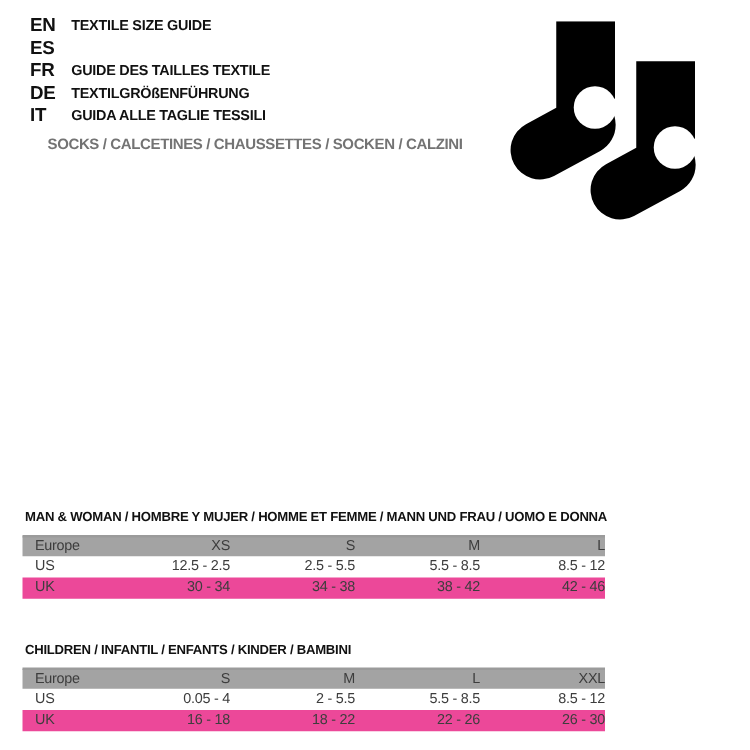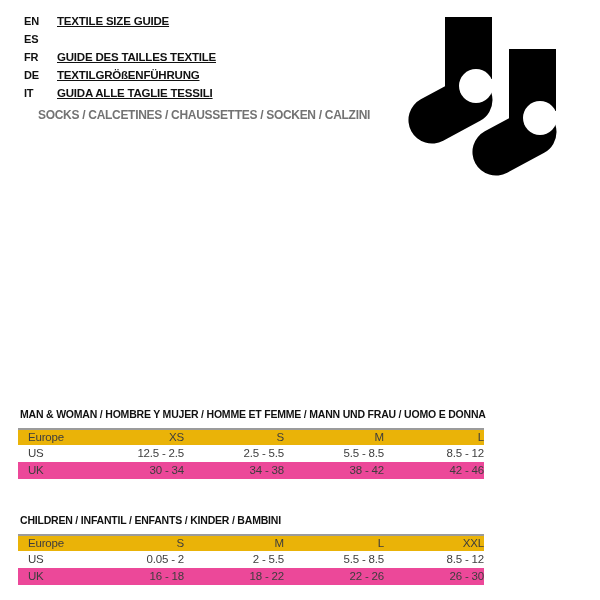--- a/index.html
+++ b/index.html
@@ -8,27 +8,26 @@
     font-family:"Liberation Sans", sans-serif;
     position:relative;overflow:hidden;
     -webkit-font-smoothing:antialiased;
   }
   .page{position:absolute;inset:0;background:#ffffff;}
 
   
   .lang-list{position:absolute;left:24px;top:12px;}
   .lang-row{display:flex;height:18px;line-height:18px;}
   .lang-code{
-    width:33px;flex:0 0 33px;font-size:11px;font-weight:bold;
+    width:33px;flex:0 0 33px;font-size:15px;font-weight:bold;
     color:#111;letter-spacing:-0.2px;
   }
   .lang-label{
     font-size:11.5px;font-weight:bold;color:#111;letter-spacing:-0.2px;
     white-space:nowrap;
-    text-decoration:underline;
   }
 
   
   .category-title{
     position:absolute;left:38px;top:108px;
     font-size:12px;font-weight:bold;color:#737373;letter-spacing:-0.3px;
     white-space:nowrap;
   }
 
   
@@ -50,21 +49,21 @@
   }
   .table-1{top:428px;}
   .table-2{top:534px;}
   table.size-table col.c-region{width:66px;}
   table.size-table col.c-size{width:100px;}
   table.size-table th, table.size-table td{
     padding:0;height:17px;line-height:17px;text-align:right;
     font-weight:normal;white-space:nowrap;
   }
   table.size-table thead tr{
-    background:#eab308;border-top:2px solid #9b9b9b;
+    background:#a3a3a3;border-top:2px solid #9b9b9b;
   }
   table.size-table thead th{height:15px;line-height:15px;}
   table.size-table th:first-child, table.size-table td:first-child{
     text-align:left;padding-left:10px;
   }
   table.size-table tbody tr.row-alt{background:#ec4899;}
 </style>
 </head>
 <body>
 
@@ -155,21 +154,21 @@
         <th>Europe</th>
         <th>S</th>
         <th>M</th>
         <th>L</th>
         <th>XXL</th>
       </tr>
     </thead>
     <tbody>
       <tr>
         <td>US</td>
-        <td>0.05 - 2</td>
+        <td>0.05 - 4</td>
         <td>2 - 5.5</td>
         <td>5.5 - 8.5</td>
         <td>8.5 - 12</td>
       </tr>
       <tr class="row-alt">
         <td>UK</td>
         <td>16 - 18</td>
         <td>18 - 22</td>
         <td>22 - 26</td>
         <td>26 - 30</td>

